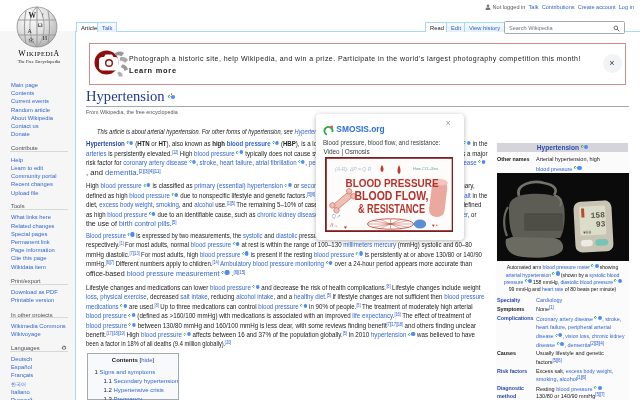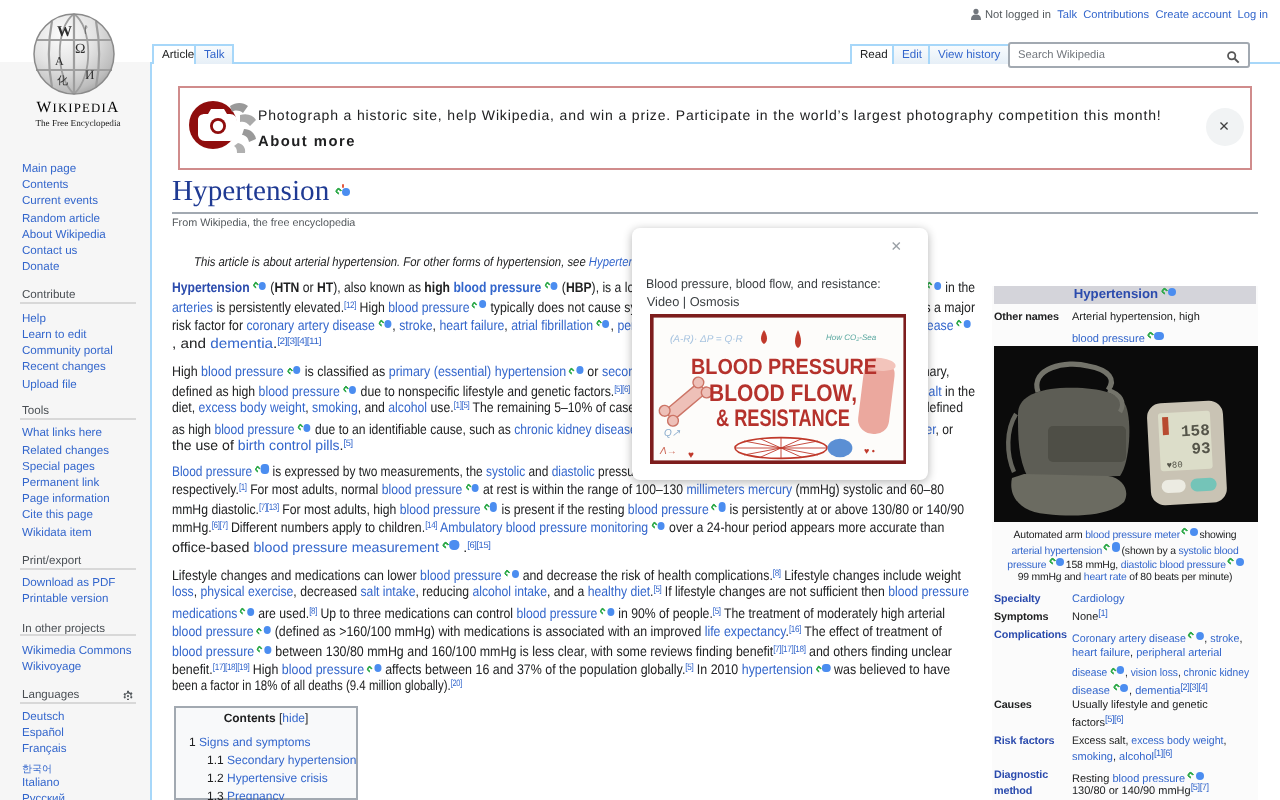--- a/index.html
+++ b/index.html
@@ -117,21 +117,21 @@
 <path d="M22 36 C15 40 10 46 12 52 C20 58 30 56 34 50 C36 44 30 38 22 36 Z" fill="#fff" opacity="0"></path>
 <path d="M10 22 C10 18 13 16 17 16 L20 16 L23 11 L36 11 L39 16 L42 16 C46 16 49 19 49 23 L49 36 C49 40 46 43 42 43 L17 43 C13 43 10 40 10 36 Z" fill="#fff"></path>
 <circle cx="30" cy="28" r="8" fill="#8f0d0d"></circle>
       <circle cx="30" cy="28" r="5.2" fill="#fff"></circle>
 <path d="M42 8 C48 4 55 4 60 8 L55 15 C51 12 47 12 44 14 Z" fill="#999"></path>
 <path d="M52 17 C59 15 65 17 68 22 L62 28 C59 24 55 23 52 24 Z" fill="#aaa"></path>
 <path d="M56 31 C62 31 67 35 68 41 L61 44 C60 39 57 37 54 37 Z" fill="#999"></path>
 <path d="M50 45 C55 46 58 50 57 55 L49 55 C49 51 48 49 46 48 Z" fill="#b0b0b0"></path>
 </svg>
 <div class="abs" style="left:129px;top:55px;font-size:7px;letter-spacing:.42px;color:#202122;white-space:nowrap">Photograph a historic site, help Wikipedia, and win a prize. Participate in the world’s largest photography competition this month!</div>
-<div class="abs" style="left:129px;top:66px;font-size:7.4px;letter-spacing:.75px;font-weight:bold;color:#202122">About more</div>
+<div class="abs" style="left:129px;top:66px;font-size:7.4px;letter-spacing:.75px;font-weight:bold;color:#202122">Learn more</div>
 <div class="abs" style="left:602.5px;top:54px;width:19px;height:19px;border-radius:50%;background:#f1f3f4"></div>
 <div class="abs" style="left:602.5px;top:53.5px;width:19px;height:19px;text-align:center;font-size:9px;color:#404040;line-height:19px">×</div>
 
 <div class="abs" style="left:86px;top:88px;font-family:'Liberation Serif',serif;font-size:14.6px;color:#1f3a93">Hypertension <span class="o" style="width:8px;height:7px"><i></i><b></b><u></u></span></div>
 <div class="abs" style="left:86px;top:105.5px;width:543px;border-top:1px solid #a2a9b1"></div>
 <div class="abs" style="left:86px;top:108.6px;font-size:5.4px;color:#54595d">From Wikipedia, the free encyclopedia</div>
 
 <div class="abs" style="left:495.6px;top:143px;width:133.5px;height:257px;background:#fbfbfb"></div>
 <div class="abs" style="left:496.6px;top:143px;width:131.5px;height:9.4px;background:#d4d4da;text-align:center;font-size:6.6px;font-weight:bold;color:#2b4bad;line-height:9.4px">Hypertension <span class="o" style="width:7px"><i></i><b></b></span></div>
 <div class="ibl" style="top:156.3px">Other names</div>
@@ -208,20 +208,27 @@
 <div class="l" style="top:339.9px;transform:scaleX(0.8214)">been a factor in 18% of all deaths (9.4 million globally).<sup>[20]</sup></div>
 
 <div class="abs" style="left:87px;top:353.3px;width:92px;height:47px;background:#f8f9fa;border:1px solid #a2a9b1"></div>
 <div class="abs" style="left:87px;top:357.3px;width:92px;text-align:center;font-size:6px;color:#202122"><b>Contents</b> <span style="color:#202122">[</span><span class="a">hide</span><span style="color:#202122">]</span></div>
 <div class="abs" style="left:94.5px;top:368.5px;font-size:6px;color:#202122">1 <span class="a">Signs and symptoms</span></div>
 <div class="abs" style="left:103.5px;top:377.8px;font-size:6px;color:#202122">1.1 <span class="a">Secondary hypertension</span></div>
 <div class="abs" style="left:103.5px;top:387.1px;font-size:6px;color:#202122">1.2 <span class="a">Hypertensive crisis</span></div>
 <div class="abs" style="left:103.5px;top:396.4px;font-size:6px;color:#202122">1.3 <span class="a">Pregnancy</span></div>
 
 <div class="abs" style="left:316px;top:113.6px;width:147.5px;height:126px;background:#fff;border-radius:4px;box-shadow:0 1px 5px rgba(0,0,0,.3)"></div>
+<div class="abs" style="left:323.4px;top:120.5px">
+<svg width="11" height="11" viewBox="0 0 26 26" style="vertical-align:-1px">
+        <circle cx="13" cy="14" r="9.5" fill="none" stroke="#2faa4a" stroke-width="4.5" stroke-dasharray="42 16" transform="rotate(115 13 14)"></circle>
+        <circle cx="20.5" cy="4.5" r="3.2" fill="#e4593e"></circle>
+      </svg>
+<span style="font-size:8.4px;font-weight:bold;color:#2c6fdd;vertical-align:2.8px;margin-left:-2.5px">SMOSIS.org</span>
+</div>
 <div class="abs" style="left:445.5px;top:118px;font-size:9px;color:#9aa0a6">×</div>
 <div class="abs" style="left:323.4px;top:138.8px;font-size:6.4px;color:#3c4043;transform-origin:0 0;transform:scaleX(.963)">Blood pressure, blood flow, and resistance:</div>
 <div class="abs" style="left:323.4px;top:148.3px;font-size:6.4px;color:#3c4043">Video | Osmosis</div>
 
 <svg class="abs" style="left:324.5px;top:157px" width="128.5" height="75" viewBox="0 0 128.5 75">
 <rect x="0" y="0" width="128.5" height="75" fill="#7d1d1d"></rect>
 <rect x="1.8" y="1.8" width="124.9" height="71.4" fill="#fdfcfa"></rect>
 <text x="10" y="14" font-size="5" fill="#a8c4e0" font-family="Liberation Sans" font-style="italic">(A-R)· ΔP = Q·R</text>
 <text x="88" y="13" font-size="4" fill="#5aa8a0" font-family="Liberation Sans" font-style="italic">How  CO₂-Sea</text>
 <path d="M57 8 C59 11 59 14 57 15 C55 14 55 11 57 8 Z" fill="#c0392b"></path>

